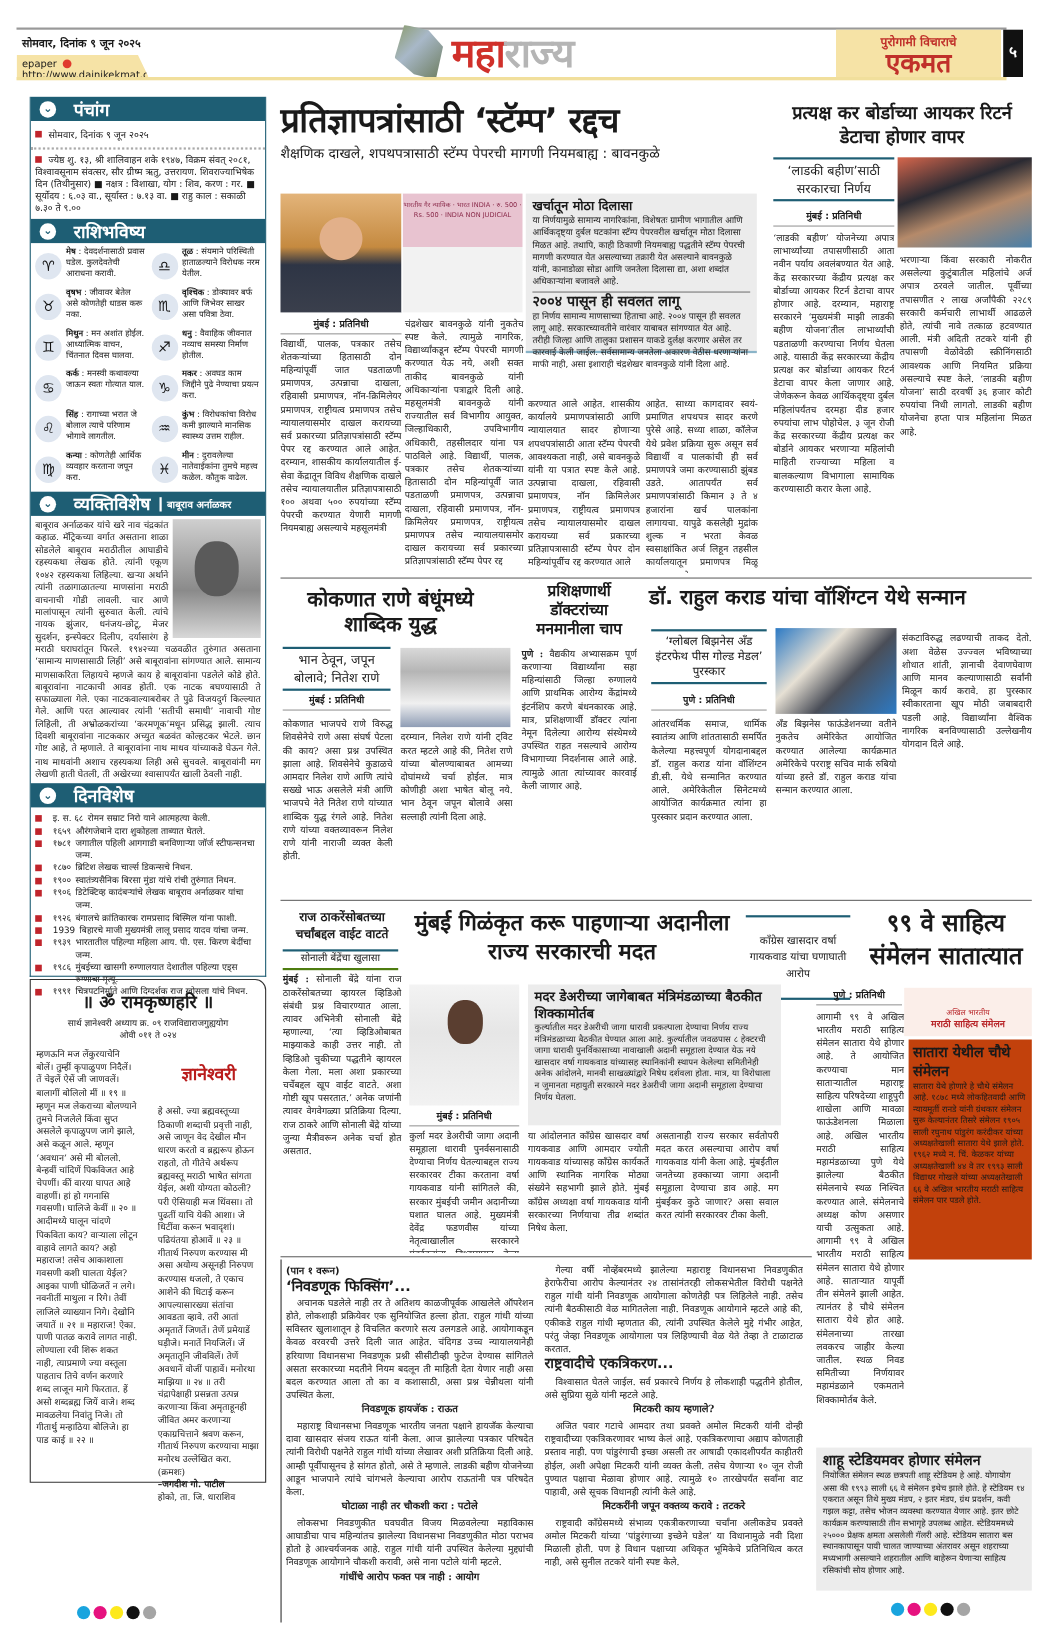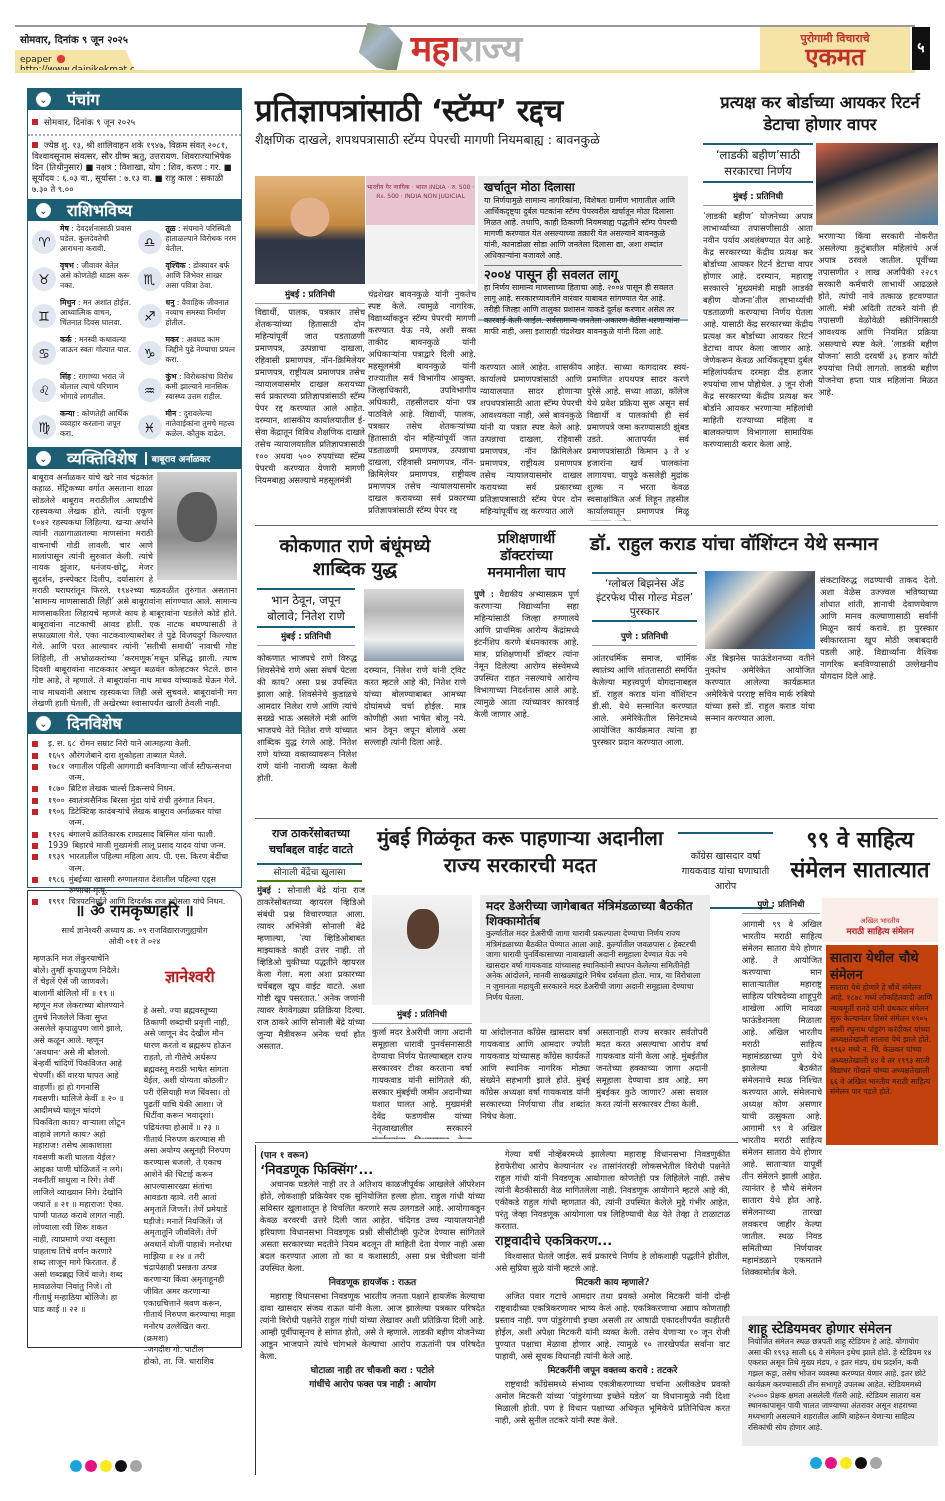--- a/index.html
+++ b/index.html
@@ -268,21 +268,21 @@
     <div>ओवी ०११ ते ०२४</div>
   </div>
   <div class="dnyan-cols">
     <div class="c serif">म्हणऊनि मज लेंकुरयाचेनि बोलें। तुम्हीं कृपाळुपण निदैलें। तें चेइलें ऐसें जी जाणवलें। बालागीं बोलिलो मीं ॥ १९ ॥ म्हणून मज लेकराच्या बोलण्याने तुमचे निजलेले किंवा सुप्त असलेले कृपाळुपण जागे झाले, असे कळून आले. म्हणून ‘अवधान’ असे मी बोललो. बेन्हवीं चांदिणें पिकविजत आहे चेपणीं। कीं वारया घापत आहे वाहणीं। हां हो गगनासि गवसणी। घालिजे केवीं ॥ २० ॥ आदीमध्ये घालून चांदणे पिकविता काय? वाऱ्याला लोटून वाहावे लागते काय? अहो महाराज! तसेच आकाशाला गवसणी कशी घालता येईल? आइका पाणी घोळिजतें न लगे। नवनीतीं माथुला न रिगे। तेवीं लाजिले व्याख्यान निगे। देखोनि जयातें ॥ २१ ॥ महाराज! ऐका. पाणी पातळ करावे लागत नाही. लोण्याला रवी शिरू शकत नाही, त्याप्रमाणे ज्या वस्तूला पाहताच तिचे वर्णन करणारे शब्द लाजून मागे फिरतात. हें असो शब्दब्रह्म जियें वाजे। शब्द मावळलेया निवांतु निजे। तो गीतार्थु मन्हाठिया बोलिजे। हा पाड काई ॥ २२ ॥</div>
     <div class="c serif">
       <div id="dnyan-logo">
           <span>ज्ञानेश्वरी</span>
         </div>
       <div>हे असो. ज्या ब्रह्मवस्तूच्या ठिकाणी शब्दाची प्रवृत्ती नाही, असे जाणून वेद देखील मौन धारण करतो व ब्रह्मरूप होऊन राहतो, तो गीतेचे अर्थरूप ब्रह्मवस्तू मराठी भाषेत सांगता येईल, अशी योग्यता कोठली? परी ऐसियाही मज धिंवसा। तो पुढतीं याचि येकी आशा। जे धिटींवा करून भवादृशां। पढियंतया होआवें ॥ २३ ॥ गीतार्थ निरुपण करण्यास मी असा अयोग्य असूनही निरुपण करण्यास धजलो, ते एकाच आशेने की धिटाई करून आपल्यासारख्या संतांचा आवडता व्हावे. तरी आतां अमृतातें जिणतें। तेणें प्रमेयाडें घड़ीजे। मनातें नियजिलें। जें अमृतातूनि जीवविलें। तेणें अवधानें वोजीं पाहावें। मनोरथा माझिया ॥ २४ ॥ तरी चंद्रापेक्षाही प्रसन्नता उत्पन्न करणाऱ्या किंवा अमृताहूनही जीवित अमर करणाऱ्या एकाग्रचित्ताने श्रवण करून, गीतार्थ निरुपण करण्याचा माझा मनोरथ उल्लेखित करा.</div>
       <div>(क्रमशः)</div>
-      <div style="font-weight:normal">–जगदीश गो. पाटील</div>
+      <div style="font-weight:bold">–जगदीश गो. पाटील</div>
       <div>होको, ता. जि. धाराशिव</div>
     </div>
   </div>
 </div>
 <div class="abs cmyk" style="left:70px;top:1460px" id="cmyk-left">
     <span style="background: rgb(25, 164, 222);"></span>
     <span style="background: rgb(230, 18, 127);"></span>
     <span style="background: rgb(253, 233, 28);"></span>
     <span style="background: rgb(17, 17, 17);"></span>
     <span style="background: rgb(165, 165, 165);"></span>
@@ -383,20 +383,21 @@
 <div class="abs cut-line" style="left:255px;top:1142px;width:483px"></div>
 
 <div class="abs" id="cont-box"></div>
 <div class="abs" style="left:260px;top:1148px;font-size:9px;font-weight:bold">(पान १ वरून)</div>
 <div class="abs" style="left:260px;top:1160px;font-size:13px;font-weight:900">‘निवडणूक फिक्सिंग’...</div>
 <div class="abs txt serif" style="left:260px;top:1178px;width:225px;height:290px;overflow:hidden">
   <p>अचानक घडलेले नाही तर ते अतिशय काळजीपूर्वक आखलेले ऑपरेशन होते, लोकशाही प्रक्रियेवर एक सुनियोजित हल्ला होता. राहुल गांधी यांच्या सविस्तर खुलाशातून हे विचलित करणारे सत्य उलगडले आहे. आयोगाकडून केवळ वरवरची उत्तरे दिली जात आहेत. चंदिगड उच्च न्यायालयानेही हरियाणा विधानसभा निवडणूक प्रश्नी सीसीटीव्ही फुटेज देण्यास सांगितले असता सरकारच्या मदतीने नियम बदलून ती माहिती देता येणार नाही असा बदल करण्यात आला तो का व कशासाठी, असा प्रश्न चेन्नीथला यांनी उपस्थित केला.</p>
   <div class="subhead">निवडणूक हायजॅक : राऊत</div>
   <p>महाराष्ट्र विधानसभा निवडणूक भारतीय जनता पक्षाने हायजॅक केल्याचा दावा खासदार संजय राऊत यांनी केला. आज झालेल्या पत्रकार परिषदेत त्यांनी विरोधी पक्षनेते राहुल गांधी यांच्या लेखावर अशी प्रतिक्रिया दिली आहे. आम्ही पूर्वीपासूनच हे सांगत होतो, असे ते म्हणाले. लाडकी बहीण योजनेच्या आडून भाजपाने त्यांचे चांगभले केल्याचा आरोप राऊतांनी पत्र परिषदेत केला.</p>
   <div class="subhead">घोटाळा नाही तर चौकशी करा : पटोले</div>
+  <p>लोकसभा निवडणुकीत घवघवीत विजय मिळवलेल्या महाविकास आघाडीचा पाच महिन्यांतच झालेल्या विधानसभा निवडणुकीत मोठा पराभव होतो हे आश्चर्यजनक आहे. राहुल गांधी यांनी उपस्थित केलेल्या मुद्द्यांची निवडणूक आयोगाने चौकशी करावी, असे नाना पटोले यांनी म्हटले.</p>
   <div class="subhead">गांधींचे आरोप फक्त पत्र नाही : आयोग</div>
 </div>
 <div class="abs txt serif" style="left:495px;top:1148px;width:235px;height:320px;overflow:hidden">
   <p>गेल्या वर्षी नोव्हेंबरमध्ये झालेल्या महाराष्ट्र विधानसभा निवडणुकीत हेराफेरीचा आरोप केल्यानंतर २४ तासांनंतरही लोकसभेतील विरोधी पक्षनेते राहुल गांधी यांनी निवडणूक आयोगाला कोणतेही पत्र लिहिलेले नाही. तसेच त्यांनी बैठकीसाठी वेळ मागितलेला नाही. निवडणूक आयोगाने म्हटले आहे की, एकीकडे राहुल गांधी म्हणतात की, त्यांनी उपस्थित केलेले मुद्दे गंभीर आहेत, परंतु जेव्हा निवडणूक आयोगाला पत्र लिहिण्याची वेळ येते तेव्हा ते टाळाटाळ करतात.</p>
   <div style="font-size:13px;font-weight:900;font-family:'DejaVu Sans',sans-serif;margin:3px 0">राष्ट्रवादीचे एकत्रिकरण...</div>
   <p>विश्वासात घेतले जाईल. सर्व प्रकारचे निर्णय हे लोकशाही पद्धतीने होतील, असे सुप्रिया सुळे यांनी म्हटले आहे.</p>
   <div class="subhead">मिटकरी काय म्हणाले?</div>
   <p>अजित पवार गटाचे आमदार तथा प्रवक्ते अमोल मिटकरी यांनी दोन्ही राष्ट्रवादीच्या एकत्रिकरणावर भाष्य केलं आहे. एकत्रिकरणाचा अद्याप कोणताही प्रस्ताव नाही. पण पांडुरंगाची इच्छा असली तर आषाढी एकादशीपर्यंत काहीतरी होईल, अशी अपेक्षा मिटकरी यांनी व्यक्त केली. तसेच येणाऱ्या १० जून रोजी पुण्यात पक्षाचा मेळावा होणार आहे. त्यामुळे १० तारखेपर्यंत सर्वांना वाट पाहावी, असे सूचक विधानही त्यांनी केले आहे.</p>
   <div class="subhead">मिटकरींनी जपून वक्तव्य करावे : तटकरे</div>
   <p>राष्ट्रवादी कॉंग्रेसमध्ये संभाव्य एकत्रीकरणाच्या चर्चांना अलीकडेच प्रवक्ते अमोल मिटकरी यांच्या ‘पांडुरंगाच्या इच्छेने घडेल’ या विधानामुळे नवी दिशा मिळाली होती. पण हे विधान पक्षाच्या अधिकृत भूमिकेचे प्रतिनिधित्व करत नाही, असे सुनील तटकरे यांनी स्पष्ट केले.</p>

